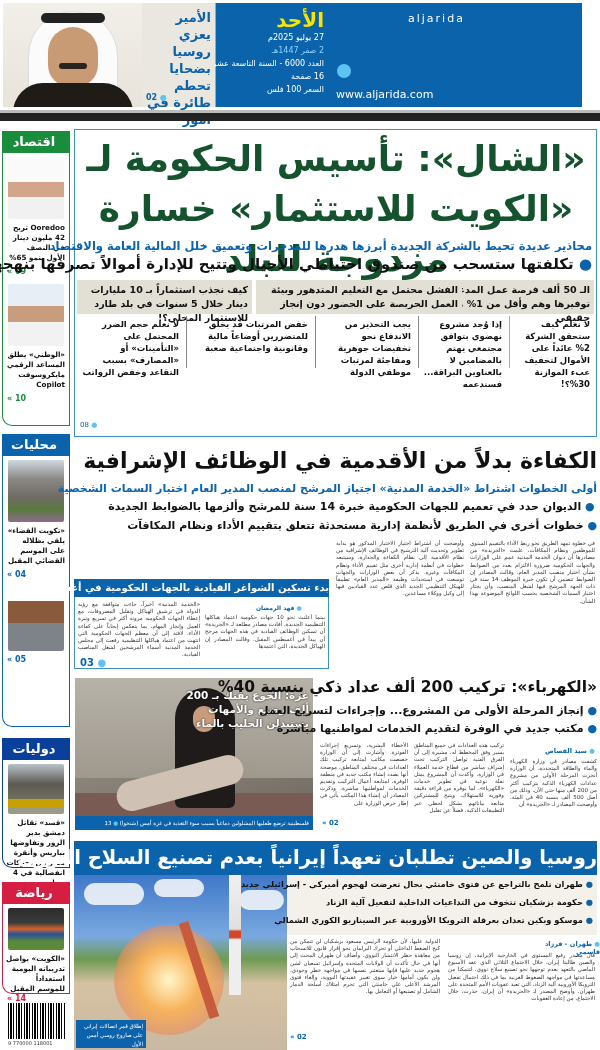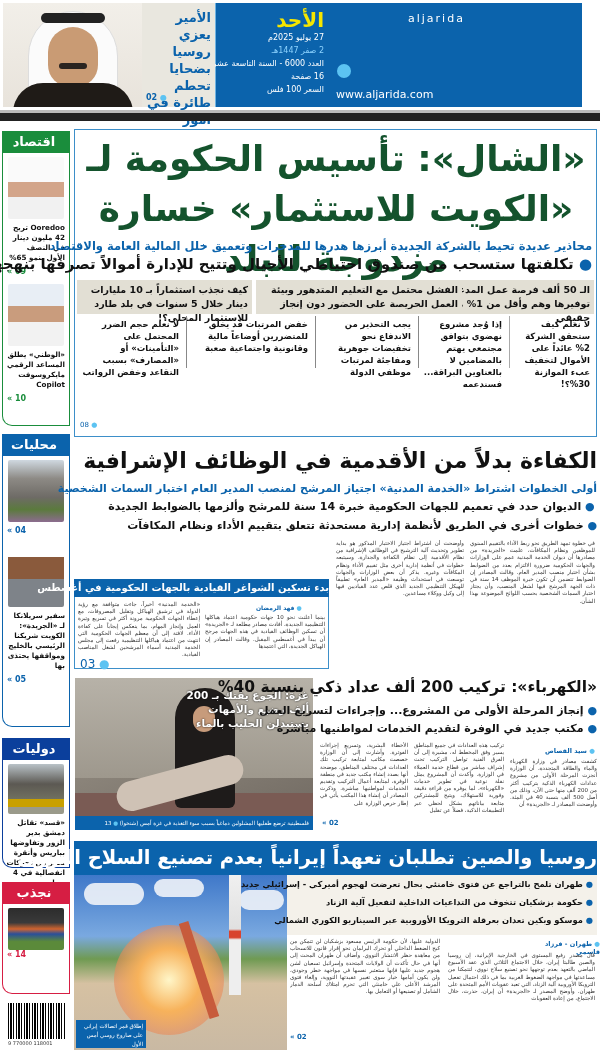--- a/index.html
+++ b/index.html
@@ -48,21 +48,21 @@
 
 #h2{left:74px;top:444px;width:523px;text-align:right;font-size:22px;font-weight:bold;line-height:34px;white-space:nowrap}
 #h2-sub{left:74px;top:482px;width:523px;text-align:right;font-size:11px;font-weight:bold;color:#0b63ac;white-space:nowrap}
 #h2-b1{left:90px;top:500px;width:523px;text-align:center;font-size:11px;font-weight:bold;white-space:nowrap}
 #h2-b2{left:74px;top:519px;width:523px;text-align:right;font-size:11px;font-weight:bold;white-space:nowrap}
 
 .body-col{position:absolute;font-size:5.5px;line-height:7.2px;color:#333;text-align:justify}
 #sub-box{left:74px;top:579px;width:255px;height:90px;border:1px solid #3d8fc9;background:#fff}
 #sub-head{left:74px;top:579px;width:255px;height:18px;background:#0b63ac;color:#fff;font-size:10px;font-weight:bold;text-align:center;line-height:18px;white-space:nowrap}
 #sub-author{left:256px;top:604px;font-size:6px;color:#0b63ac;font-weight:bold}
-#sub-page{left:80px;top:657px;font-size:12px;color:#0b63ac;font-weight:normal;direction:ltr}
+#sub-page{left:80px;top:657px;font-size:10px;color:#0b63ac;font-weight:bold;direction:ltr}
 
 #gaza-photo{left:75px;top:678px;width:238px;height:152px;background:linear-gradient(160deg,#a8a39a 0%,#8c857b 40%,#6f6860 100%);overflow:hidden}
 .g-wall{position:absolute;left:0;top:0;width:238px;height:100px;background:linear-gradient(180deg,#b7b2a8,#9e988d)}
 .g-mother{position:absolute;left:100px;top:10px;width:60px;height:120px;background:#1e1b1a;border-radius:30px 30px 6px 6px}
 .g-face{position:absolute;left:118px;top:28px;width:22px;height:26px;border-radius:11px;background:#c79b7b}
 .g-child{position:absolute;left:40px;top:90px;width:130px;height:30px;background:#cfc2b5;border-radius:15px;transform:rotate(-15deg)}
 .g-floor{position:absolute;left:0;top:115px;width:238px;height:25px;background:#7a5b54}
 #gaza-overlay{left:175px;top:688px;width:134px;text-align:right;color:#fff;font-size:10.5px;font-weight:bold;line-height:14px;text-shadow:0 0 2px #000}
 #gaza-cap{left:75px;top:816px;width:238px;height:14px;background:#0b63ac;color:#fff;font-size:5.5px;line-height:14px;text-align:right;padding-right:4px;white-space:nowrap}
 
@@ -126,36 +126,37 @@
   <div class="side-cap">Ooredoo تربح 42 مليون دينار في النصف الأول بنمو 65%</div>
   <div class="side-pg" style="color:#1a8d3c"><span>«</span> <span>09</span></div>
   <div class="side-img" style="margin-top:8px;background:linear-gradient(180deg,#e8eef5 0%,#e8eef5 35%,#c99c7d 35%,#c99c7d 62%,#f2f2f2 62%)"></div>
   <div class="side-cap">«الوطني» يطلق المساعد الرقمي مايكروسوفت Copilot</div>
   <div class="side-pg" style="color:#1a8d3c"><span>«</span> <span>10</span></div>
 </div>
 
 <div class="side-sec" style="top:434px;height:293px;border-color:#0b63ac">
   <div class="side-head" style="background:#0b63ac">محليات</div>
   <div class="side-img" style="background:linear-gradient(180deg,#cfd8e0 0%,#8d8a85 30%,#6e6b66 60%,#5b7a3d 80%,#8c6c8f 100%)"></div>
+  <div class="side-cap">«تكويت القضاء» يلقي بظلاله على الموسم القضائي المقبل</div>
   <div class="side-pg" style="color:#0b63ac"><span>«</span> <span>04</span></div>
   <div class="side-img" style="margin-top:10px;background:linear-gradient(180deg,#fff 0%,#fff 20%,#8a5a3c 20%,#8a5a3c 55%,#7e8389 55%)"></div>
-  <div class="side-cap">سفير سريلانكا لـ «الجريدة»: الكويت شريكنا الرئيسي بالخليج ومواقفها يحتذى بها</div>
   <div class="side-pg" style="color:#0b63ac"><span>«</span> <span>05</span></div>
 </div>
 
 <div class="side-sec" style="top:738px;height:130px;border-color:#0b3f9c">
   <div class="side-head" style="background:#0b3f9c">دوليات</div>
   <div class="side-img" style="height:50px;background:linear-gradient(180deg,#b9c2c7 0%,#5c5953 40%,#707060 70%,#c8a000 70%,#c8a000 85%,#9a9a8a 85%)"></div>
   <div class="side-cap">«قسد» تقاتل دمشق بدير الزور وتفاوضها بباريس وأنقرة تحذر من تحركات انفصالية في 4 جهات</div>
   <div class="side-pg" style="color:#0b3f9c;padding-top:0"><span>«</span> <span>13</span></div>
 </div>
 
 <div class="side-sec" style="top:882px;height:112px;border-color:#d61e43">
-  <div class="side-head" style="background:#d61e43">نجذب</div>
+  <div class="side-head" style="background:#d61e43">رياضة</div>
   <div class="side-img" style="height:42px;background:linear-gradient(180deg,#2c2c2c 0%,#3a3a3a 35%,#d0642f 50%,#2a4f9a 62%,#5b8a3a 80%)"></div>
+  <div class="side-cap">«الكويت» يواصل تدريباته اليومية استعداداً للموسم المقبل</div>
   <div class="side-pg" style="color:#d61e43;padding-top:0"><span>«</span> <span>14</span></div>
 </div>
 <div class="barcode"></div>
 <div id="barcode-num" class="abs">9 770000 118001</div>
 
 <div id="lead-box" class="abs"></div>
 <div id="lead-h1" class="abs">«الشال»: تأسيس الحكومة لـ «الكويت للاستثمار» خسارة مزدوجة للبلد</div>
 <div id="lead-sub" class="abs">محاذير عديدة تحيط بالشركة الجديدة أبرزها هدرها للمدخرات وتعميق خلل المالية العامة والاقتصاد</div>
 <div id="lead-bullet" class="abs"><span class="dot">● </span><span>تكلفتها ستسحب من صندوق احتياطي الأجيال وتتيح للإدارة أموالاً تصرفها بنهجها الحالي</span></div>
 

